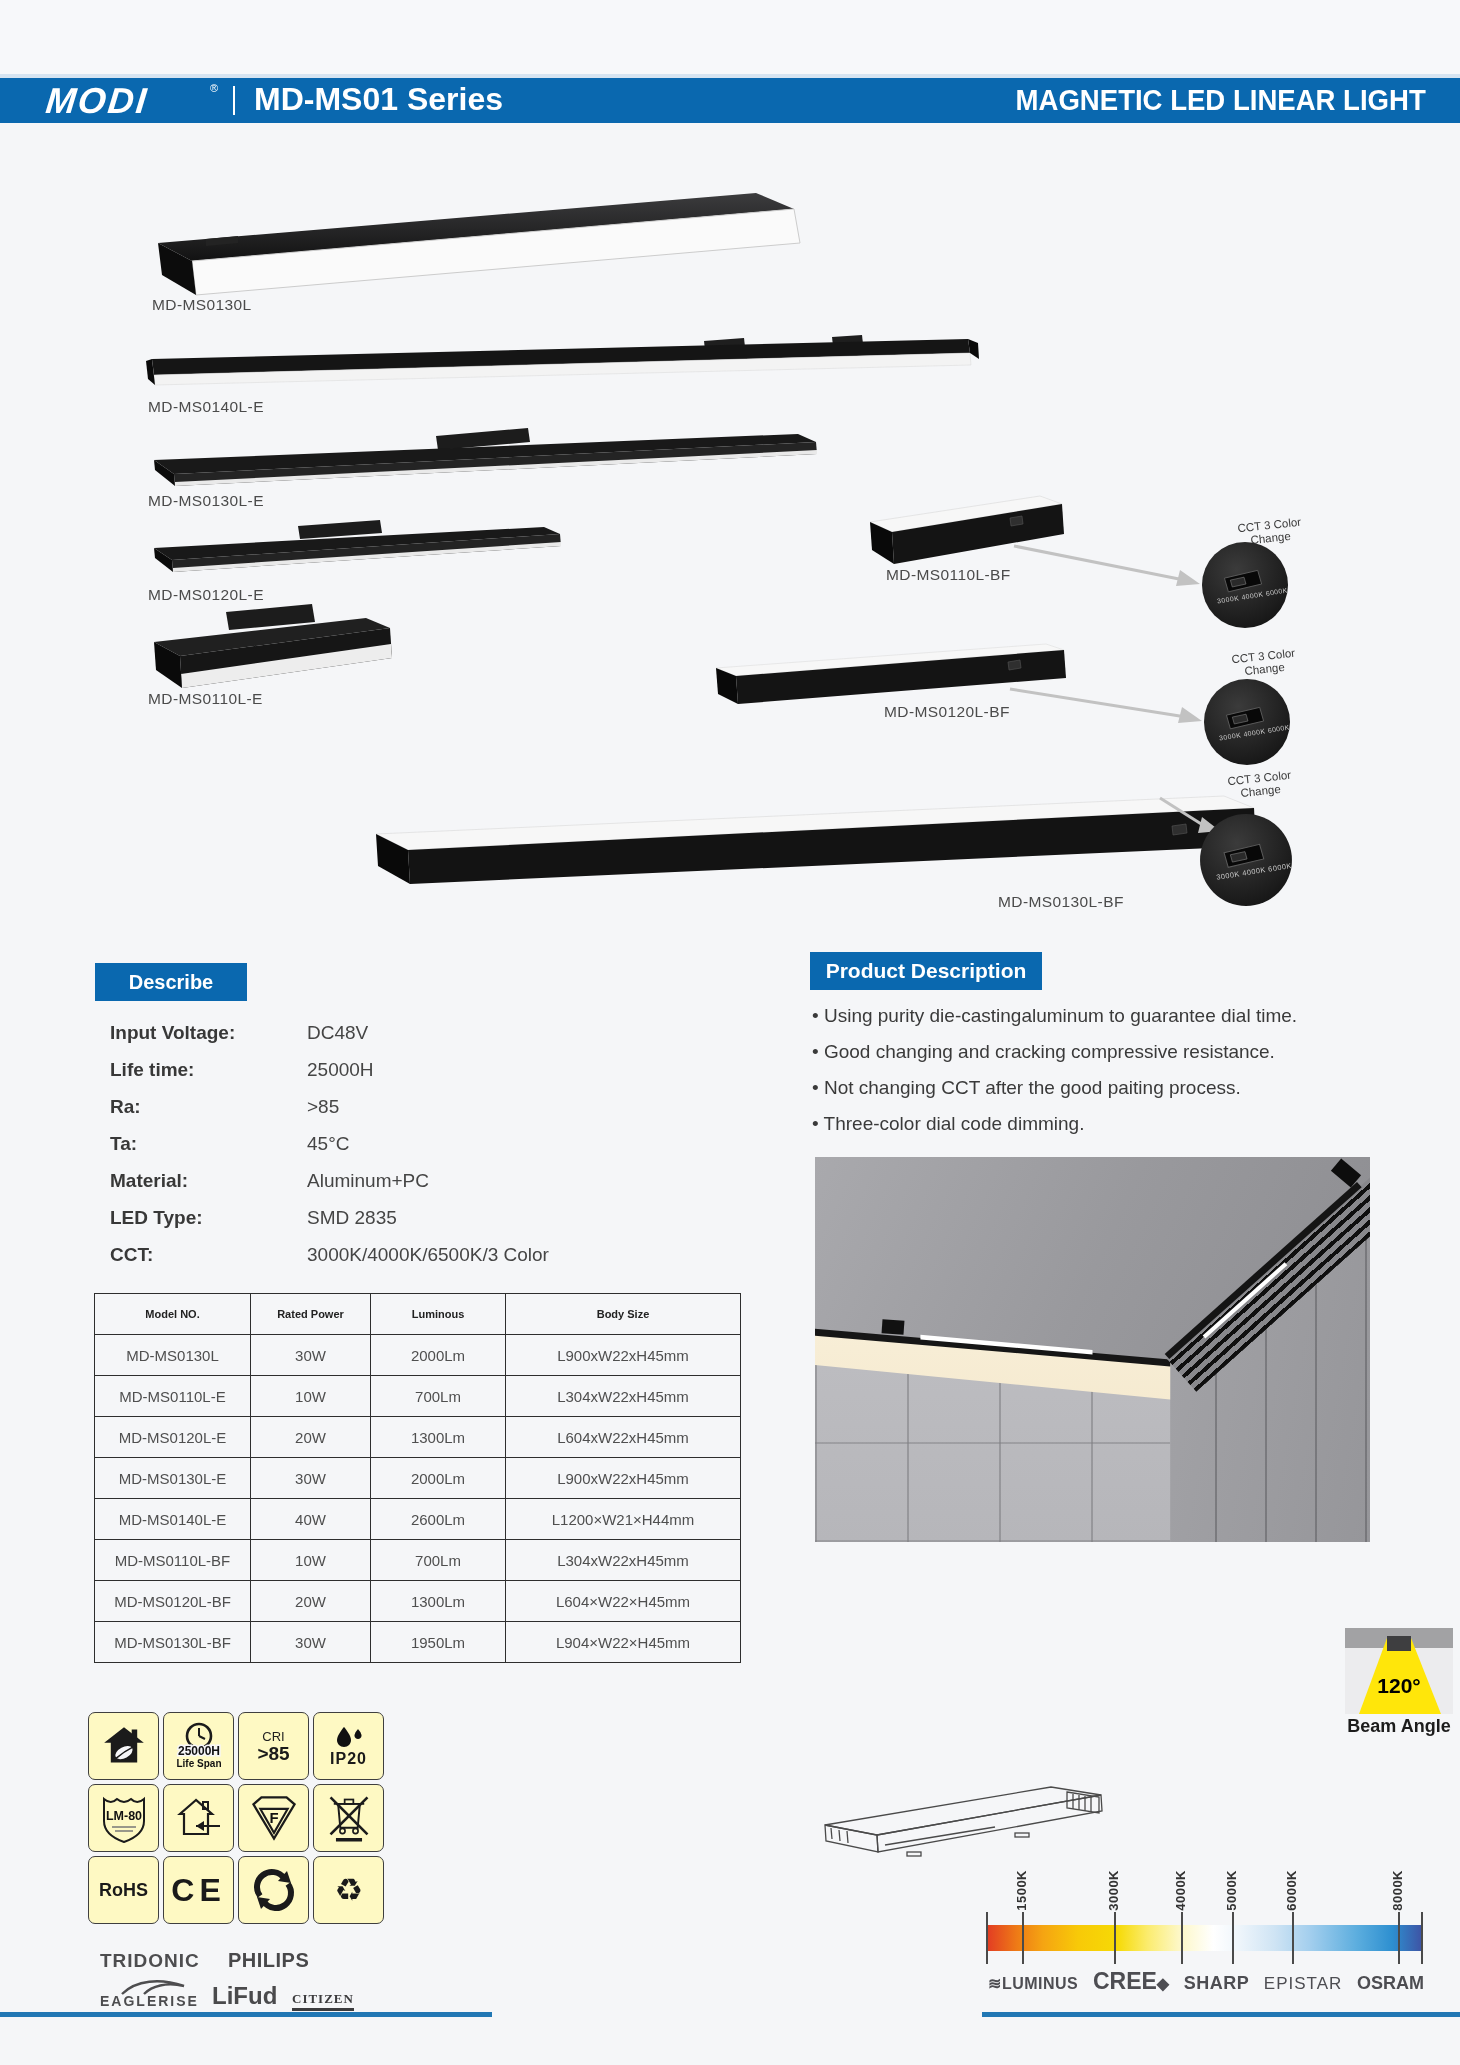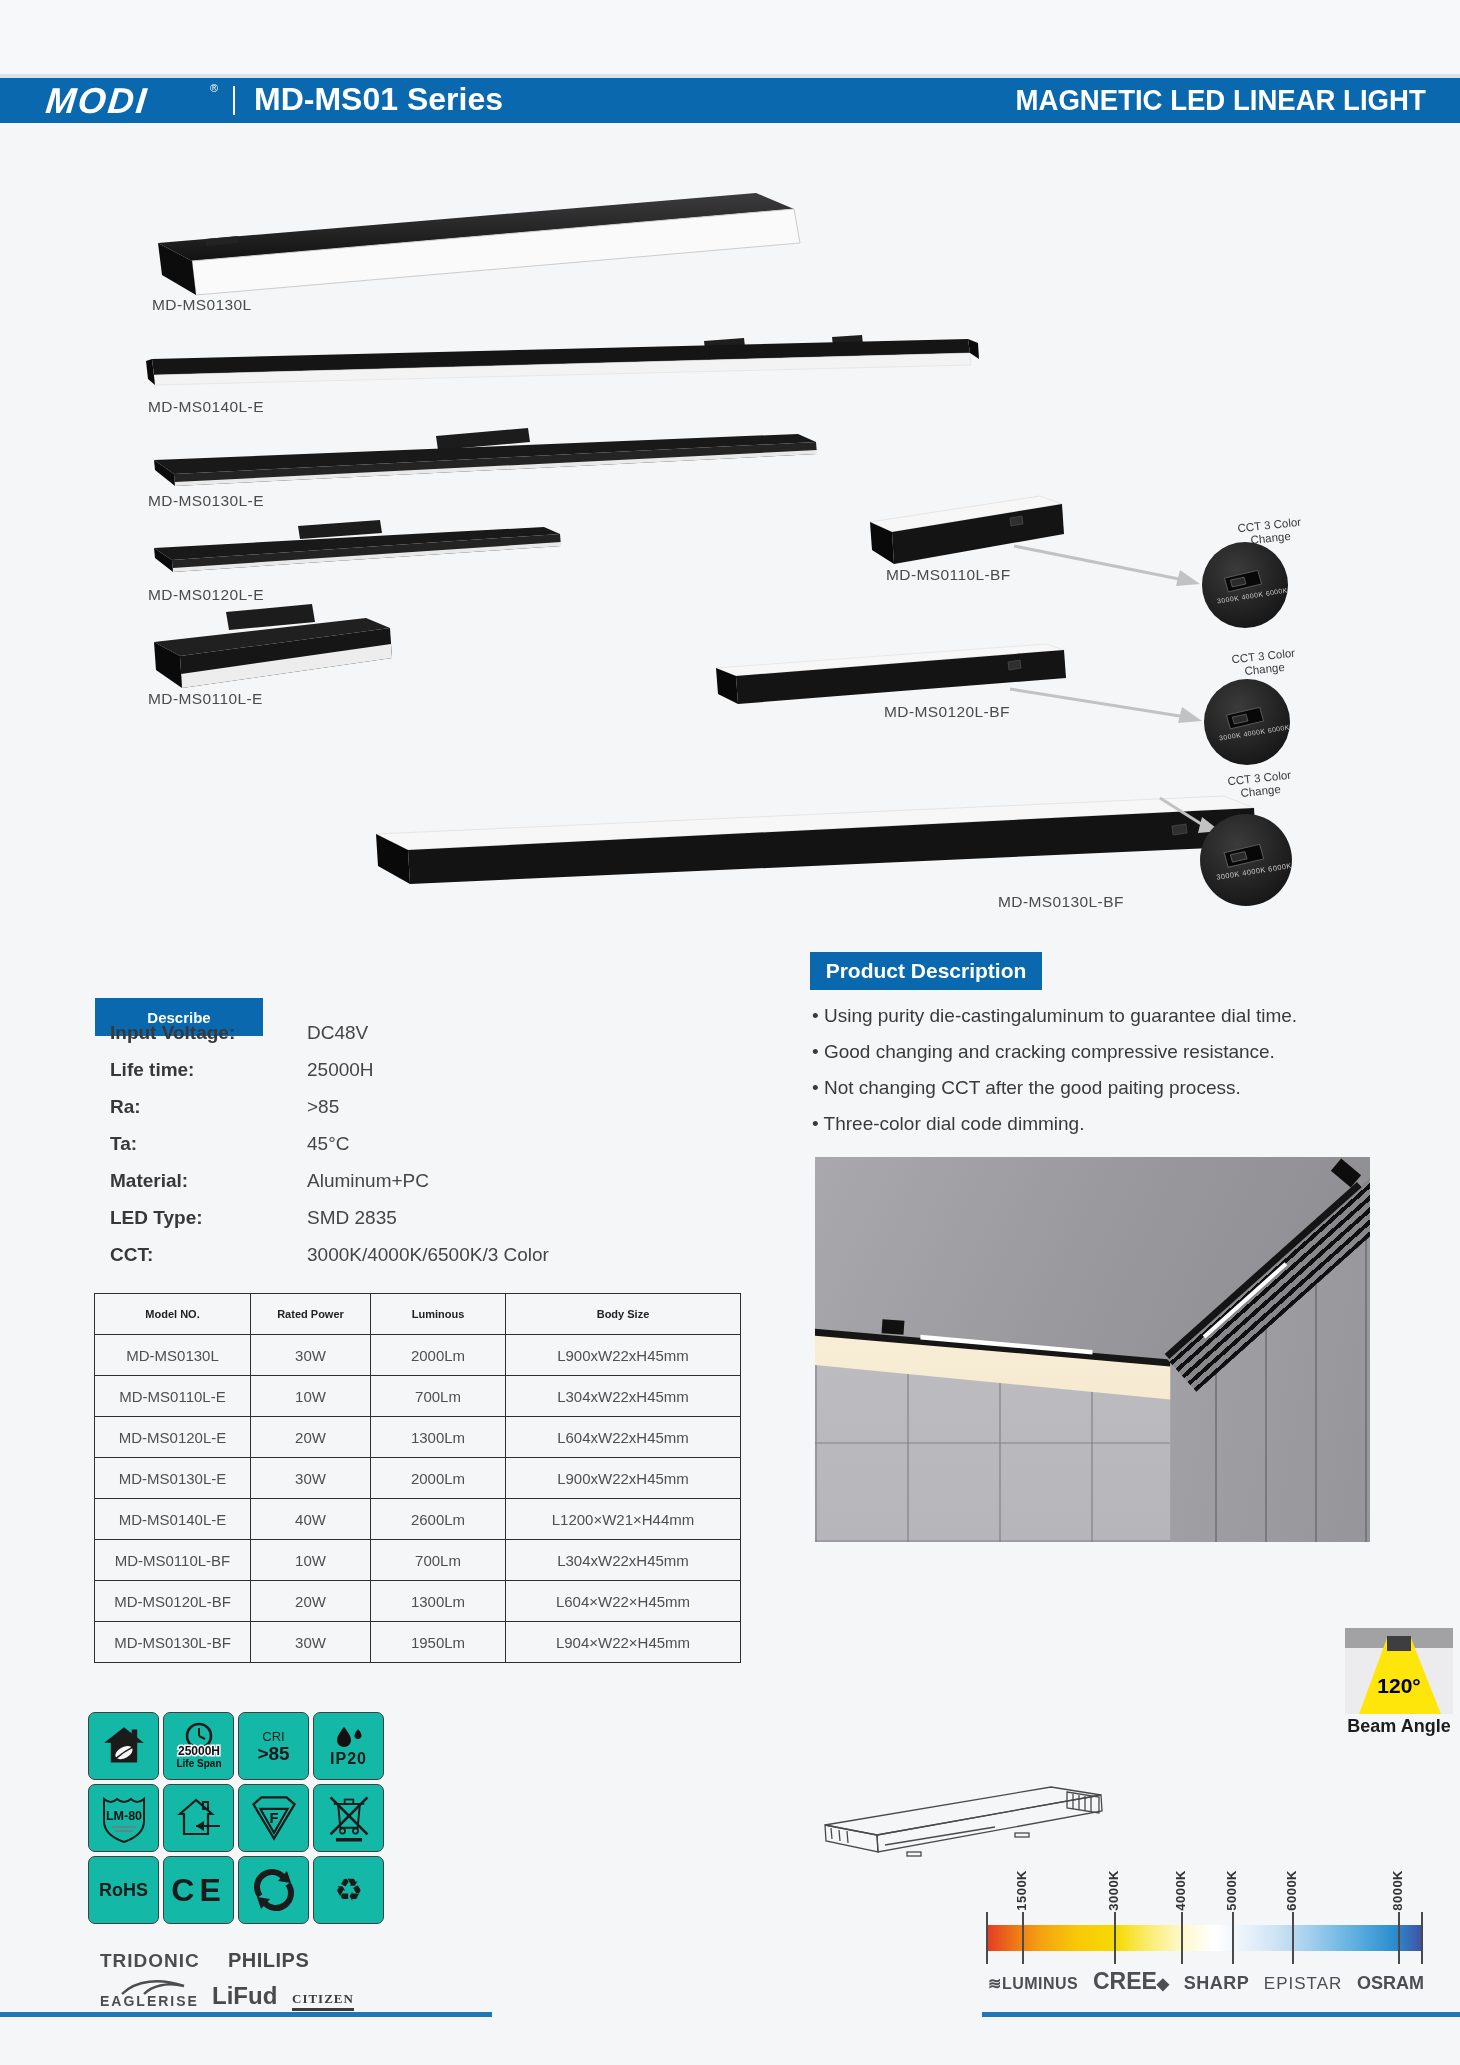--- a/index.html
+++ b/index.html
@@ -49,21 +49,21 @@
                      background:transparent; }
   table.spec-table th, table.spec-table td {
       border:1.6px solid #2e2e2e; text-align:center; vertical-align:middle;
       height:41px; overflow:hidden; white-space:nowrap; }
   table.spec-table th { font-size:11px; font-weight:700; color:#222; }
   table.spec-table td { font-size:15px; color:#4f4f4f; }
 
   
   .cert-grid { position:absolute; display:grid; grid-template-columns:repeat(4,71px);
                grid-auto-rows:68px; gap:4px; }
-  .cert-cell { border:1.6px solid #3f3f3f; border-radius:7px; background:#14b8a6;
+  .cert-cell { border:1.6px solid #3f3f3f; border-radius:7px; background:#fef9c3;
                display:flex; flex-direction:column; align-items:center;
                justify-content:center; overflow:hidden; }
   .cert-text-sm { font-size:13px; color:#1f1f1f; line-height:15px; }
   .cert-text-lg { font-size:17px; font-weight:700; color:#1a1a1a; line-height:19px; }
 
   
   .drv1 { font-size:19px; font-weight:800; color:#4d4d4f; letter-spacing:1px; }
   .drv-philips { font-size:20px; font-weight:900; color:#48484a; letter-spacing:.5px; }
   .led-row { position:absolute; display:flex; justify-content:space-between;
              align-items:baseline; }
@@ -220,21 +220,21 @@
     <line x1="2" y1="3" x2="48" y2="32" stroke="#c2c2c2" stroke-width="3"></line>
     <polygon points="44,22 62,36 40,38" fill="#c2c2c2"></polygon>
   </svg>
   <svg class="abs" style="left:1199px;top:813px" width="94" height="94" viewBox="0 0 90 90">
     <circle cx="45" cy="45" r="44" fill="url(#gCircle)"></circle>
     <polygon points="24,38 58,30 62,44 28,52" fill="#080808" stroke="#5a5a5a" stroke-width="1"></polygon>
     <polygon points="30,40 44,37 46,44 32,47" fill="#2a2a2a" stroke="#808080" stroke-width=".6"></polygon>
     <text x="17" y="64" class="cct-scale-text" transform="rotate(-9 17 64)">3000K 4000K 6000K</text>
   </svg>
 
-  <div class="sec-head" style="left:95px;top:998px;width:168px;height:38px;font-size:15px">Describe</div>
+  <div class="sec-head" style="left:95px;top:963px;width:152px;height:38px;font-size:20px">Describe</div>
 
   <div class="spec-row" style="top:1022px">
     <span class="spec-label">Input Voltage:</span>
     <span class="spec-value">DC48V</span>
   </div>
   <div class="spec-row" style="top:1059px">
     <span class="spec-label">Life time:</span>
     <span class="spec-value">25000H</span>
   </div>
   <div class="spec-row" style="top:1096px">

